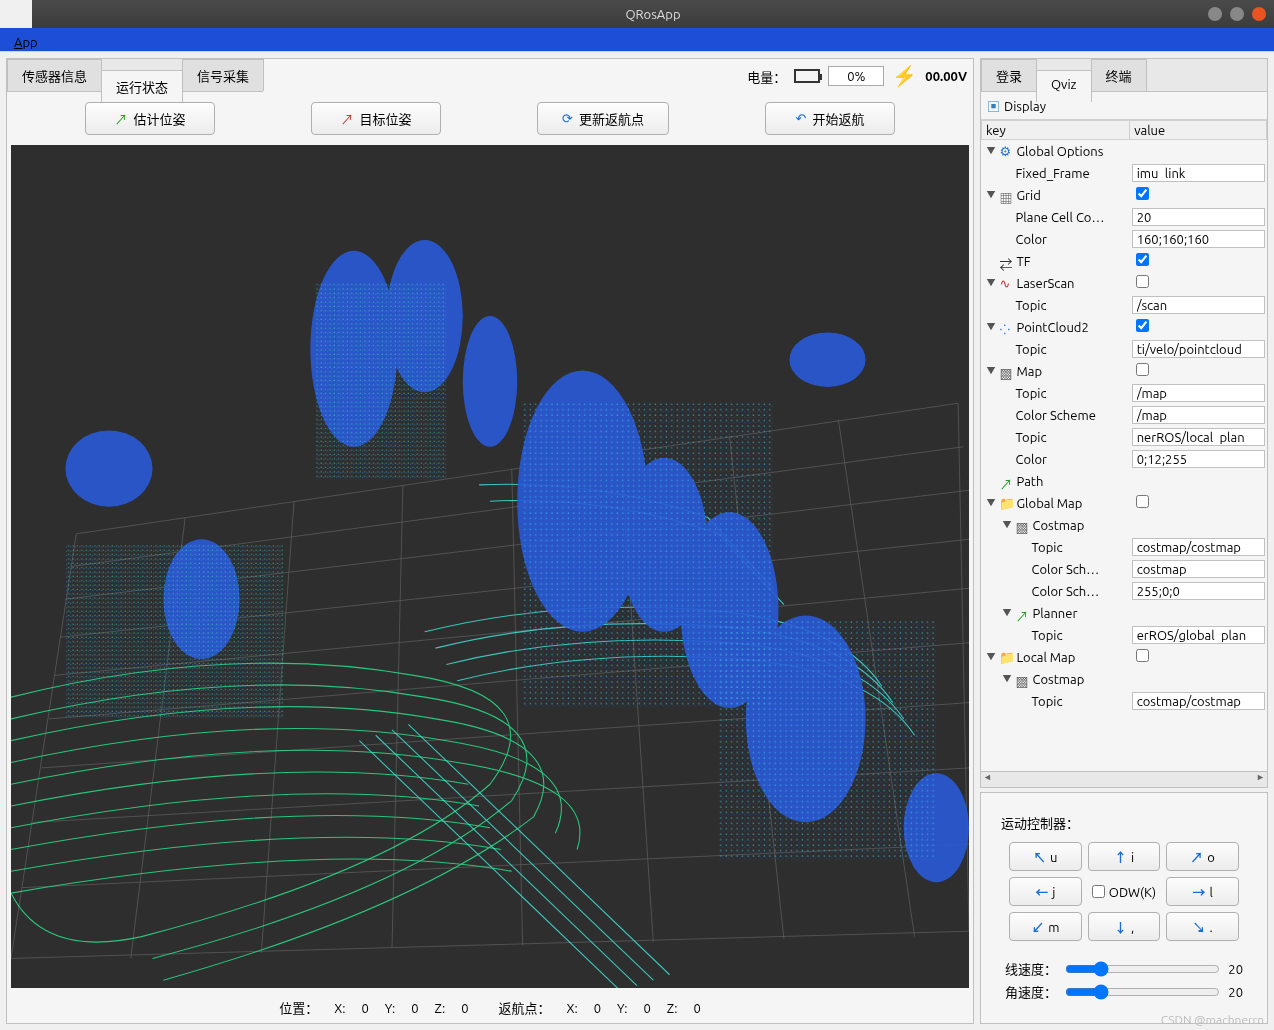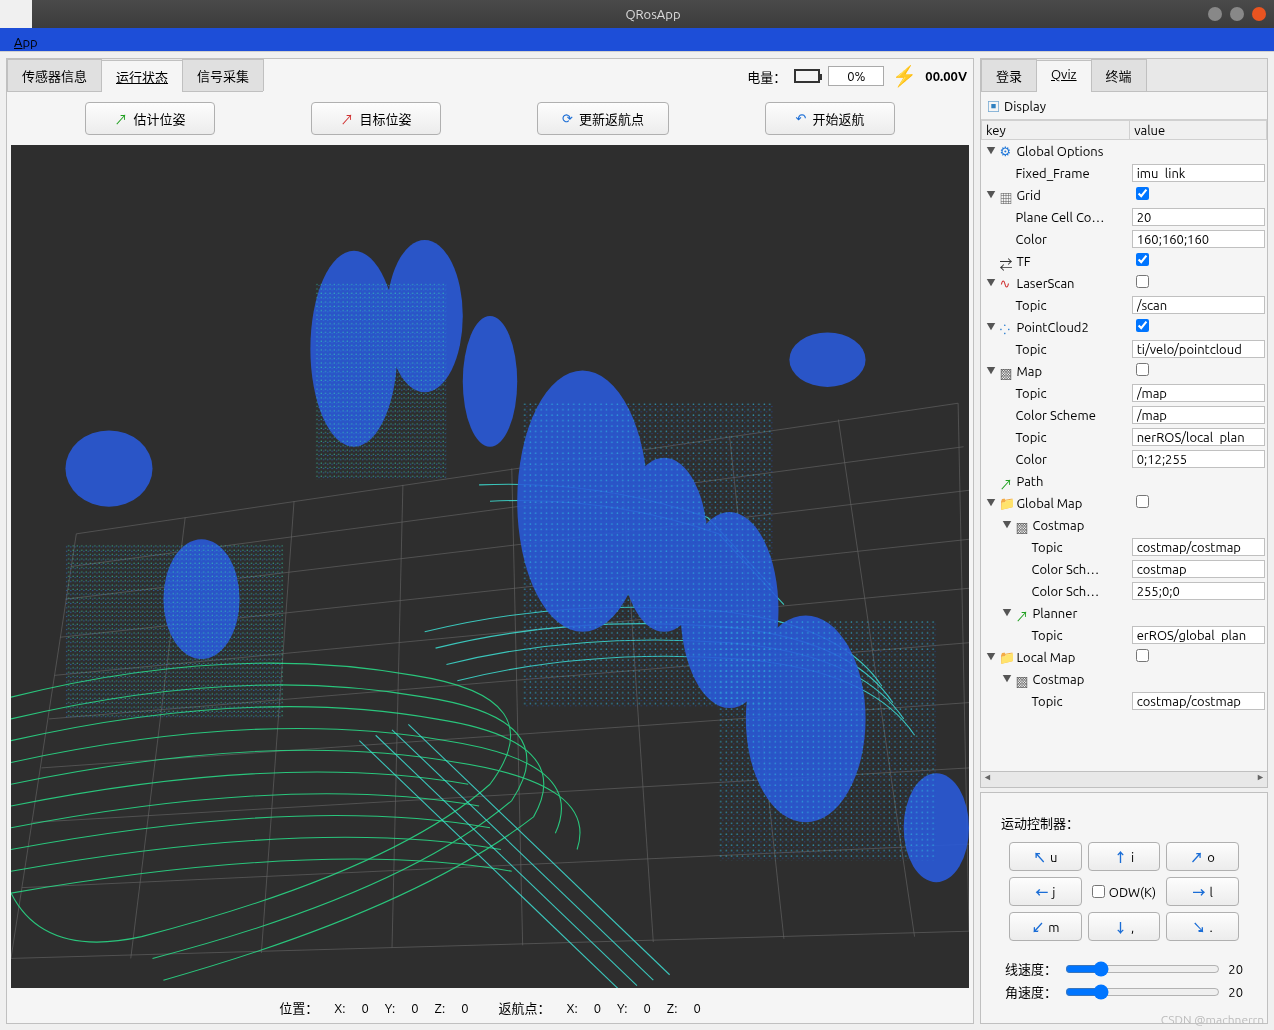--- a/index.html
+++ b/index.html
@@ -17,21 +17,21 @@
 .menubar span u { text-decoration: underline; }
 
 
 .main { display: flex; height: calc(100% - 52px); padding: 6px; gap: 6px; }
 .left { flex: 1; display: flex; flex-direction: column; border: 1px solid #c0c0c0; background: #f5f5f5; }
 .right { width: 288px; display: flex; flex-direction: column; gap: 4px; }
 
 
 .tabs { display: flex; background: #e8e8e8; border-bottom: 1px solid #c0c0c0; }
 .tab { padding: 6px 14px; border: 1px solid #c0c0c0; border-bottom: none; background: #e0e0e0; margin-right: -1px; cursor: pointer; }
-.tab.active { background: #f5f5f5; position: relative; top: 1px; text-decoration: underline; }
+.tab.active { background: #f5f5f5; position: relative; top: 11px; }
 
 
 .battarea { display: flex; align-items: center; gap: 8px; padding: 4px 6px; }
 .battbox { border: 2px solid #333; width: 26px; height: 14px; position: relative; }
 .battbox::after { content: ''; position: absolute; right: -4px; top: 3px; width: 2px; height: 6px; background: #333; }
 .pctbox { border: 1px solid #aaa; padding: 2px 18px; background: #fff; }
 .bolt { color: #f0c020; font-size: 20px; }
 
 
 .actions { display: flex; gap: 60px; padding: 10px 60px; justify-content: space-around; }

